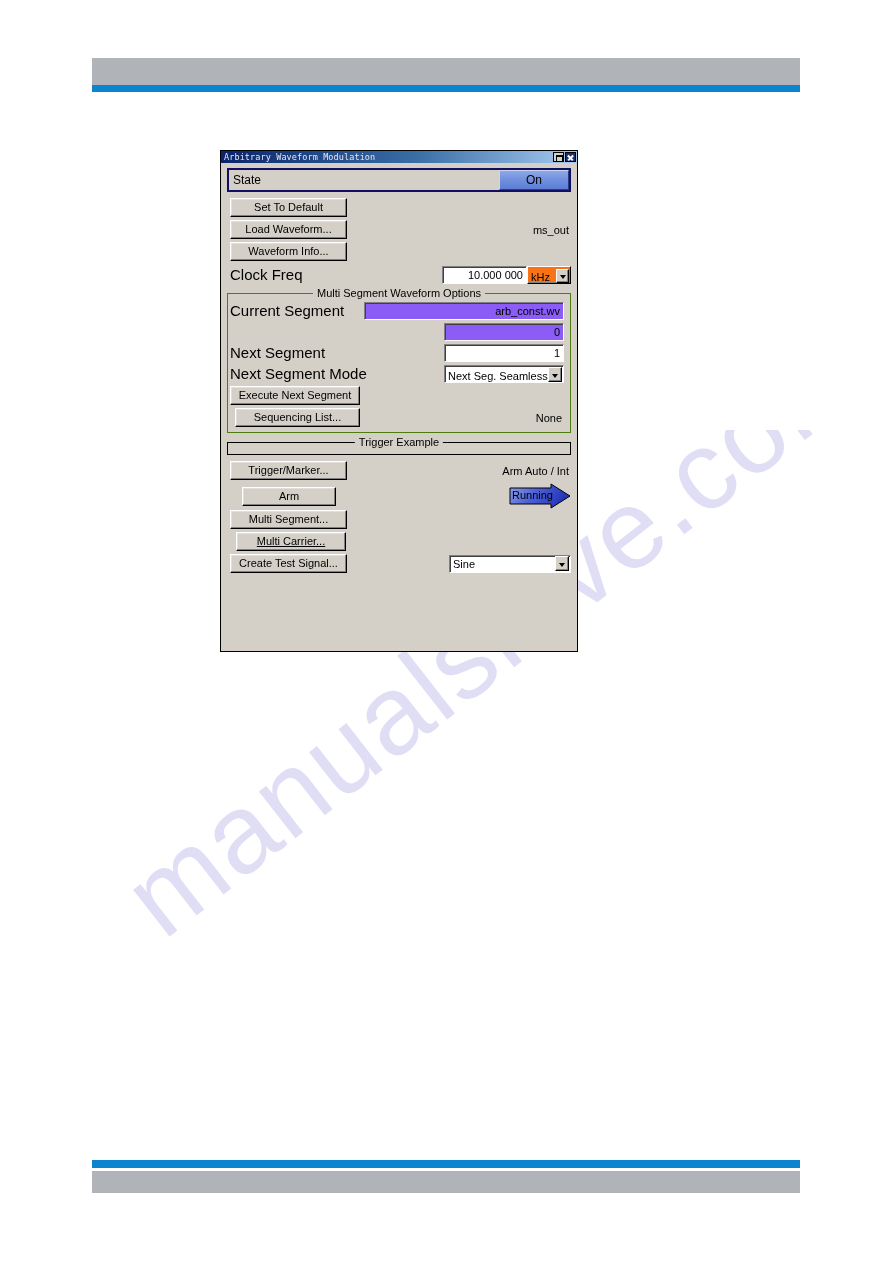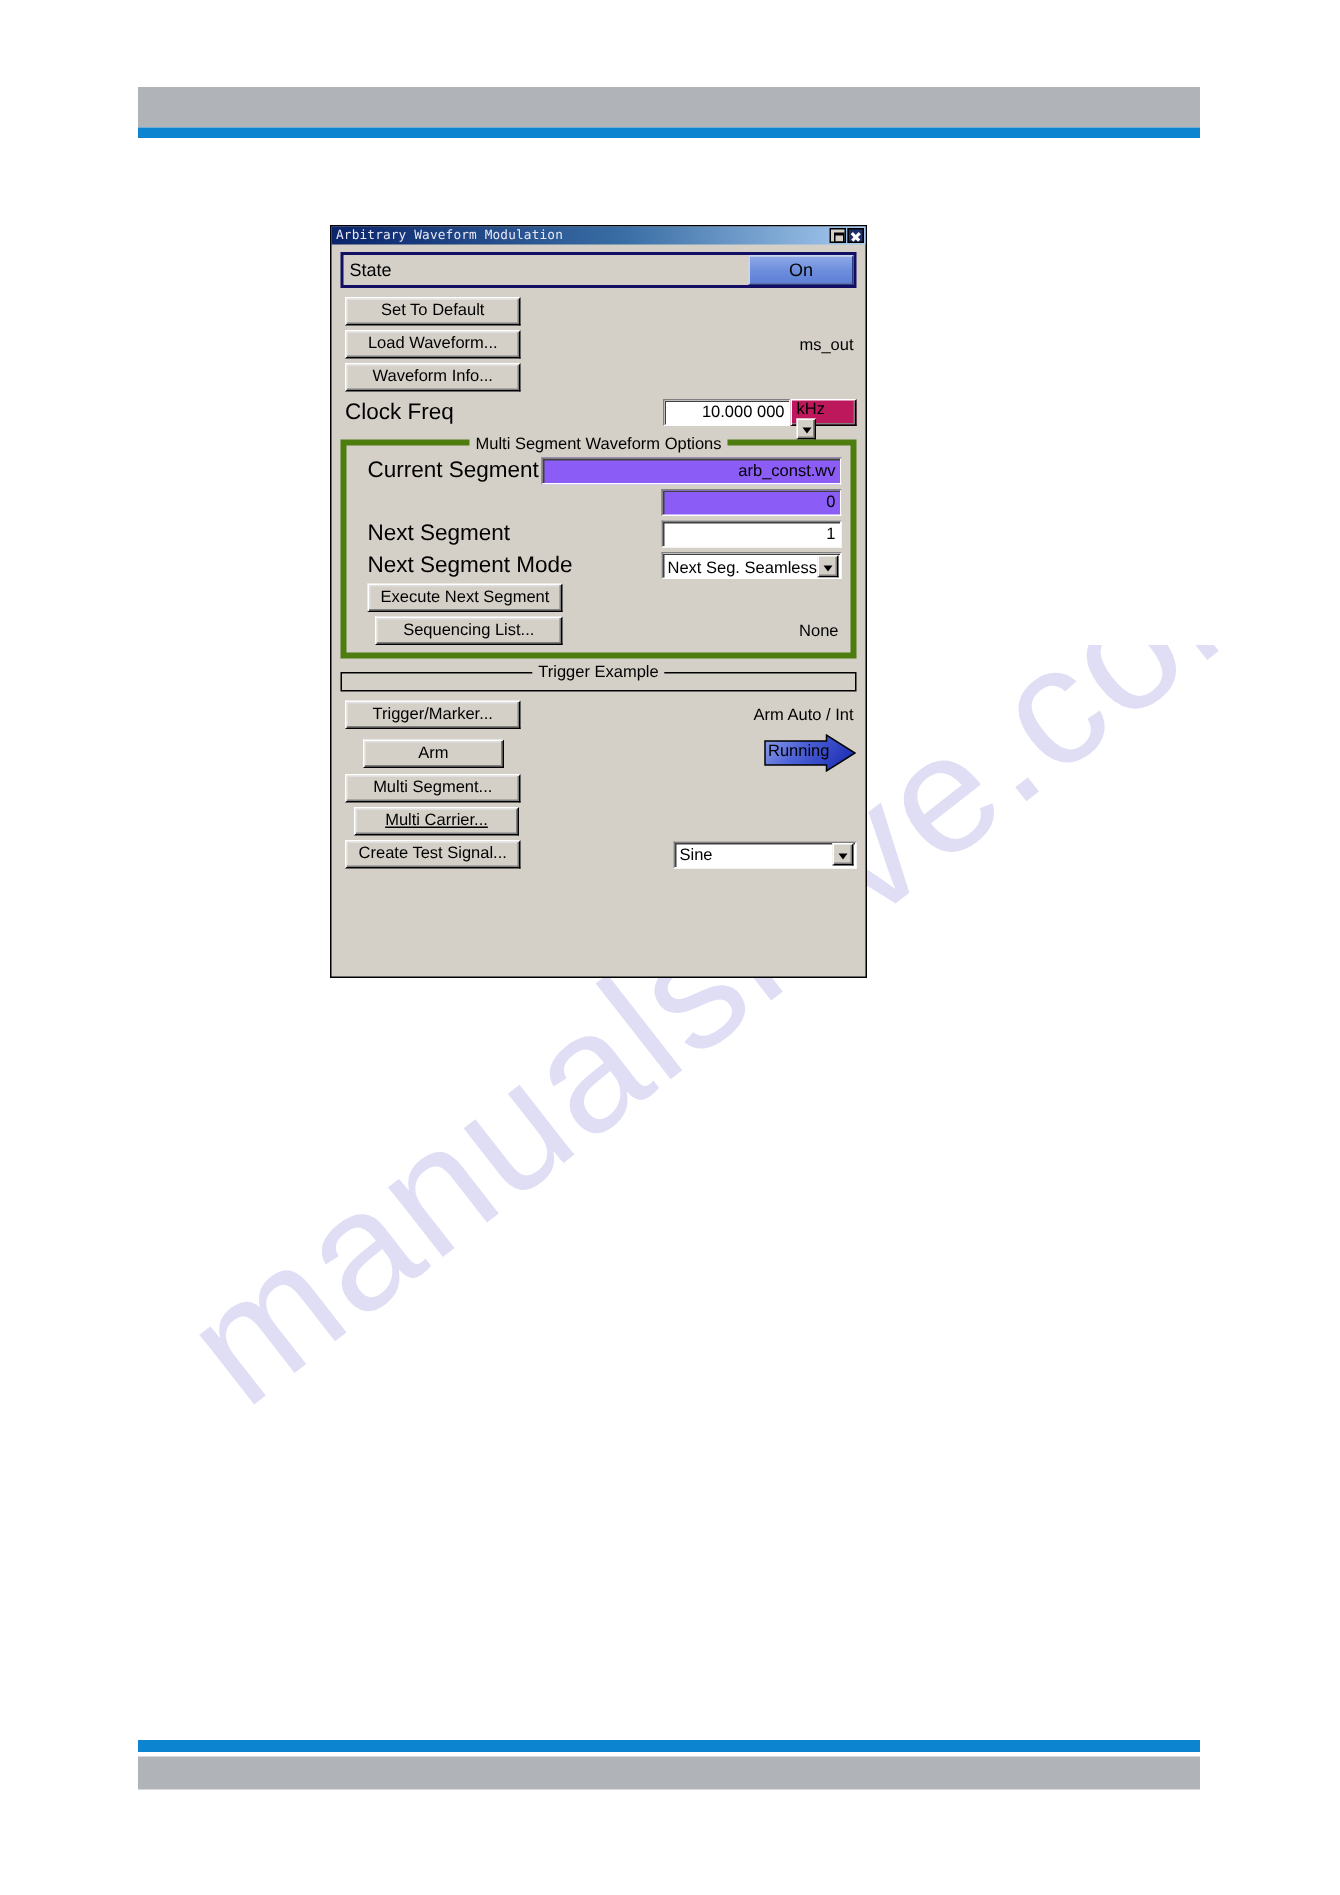--- a/index.html
+++ b/index.html
@@ -227,32 +227,31 @@
     left: 3px; top: 6px;
     border-left: 3.5px solid transparent;
     border-right: 3.5px solid transparent;
     border-top: 4px solid #000;
   }
 
   
   .unit-combo {
     width: 44px;
     display: flex;
-    align-items: flex-start;
-    background: #be185d;
+    align-items: flex-end;
+    background: #f97316;
     border-top: 1px solid #ffffff;
     border-left: 1px solid #ffffff;
     border-right: 1px solid #000000;
     border-bottom: 1px solid #000000;
     box-shadow: inset -1px -1px 0 #808080;
     height: 18px;
     box-sizing: border-box;
     font-size: 11px;
     padding-left: 3px;
-    flex-direction: column;
   }
   .unit-combo .unit-text { flex: 1 1 auto; }
   .unit-combo .unit-arrow {
     flex: 0 0 auto;
     width: 13px; height: 14px;
     margin-right: 1px;
     background: #d4d0c8;
     border-top: 1px solid #ffffff;
     border-left: 1px solid #ffffff;
     border-right: 1px solid #000000;
@@ -296,23 +295,23 @@
     border-bottom: 1px solid #2b3d80;
     box-sizing: border-box;
     text-align: center;
     font-size: 12px;
     line-height: 18px;
     color: #000;
   }
 
   
   .groupbox {
-    border: 4px solid #4d7c0f;
-    position: relative;
-    padding: 8px 6px 5px 14px;
+    border: 1px solid #4d7c0f;
+    position: relative;
+    padding: 8px 6px 5px 2px;
     margin-top: 9px;
     box-sizing: border-box;
   }
   .groupbox > .group-title {
     position: absolute;
     top: -7px;
     left: 50%;
     transform: translateX(-50%);
     background: #d4d0c8;
     padding: 0 4px;

